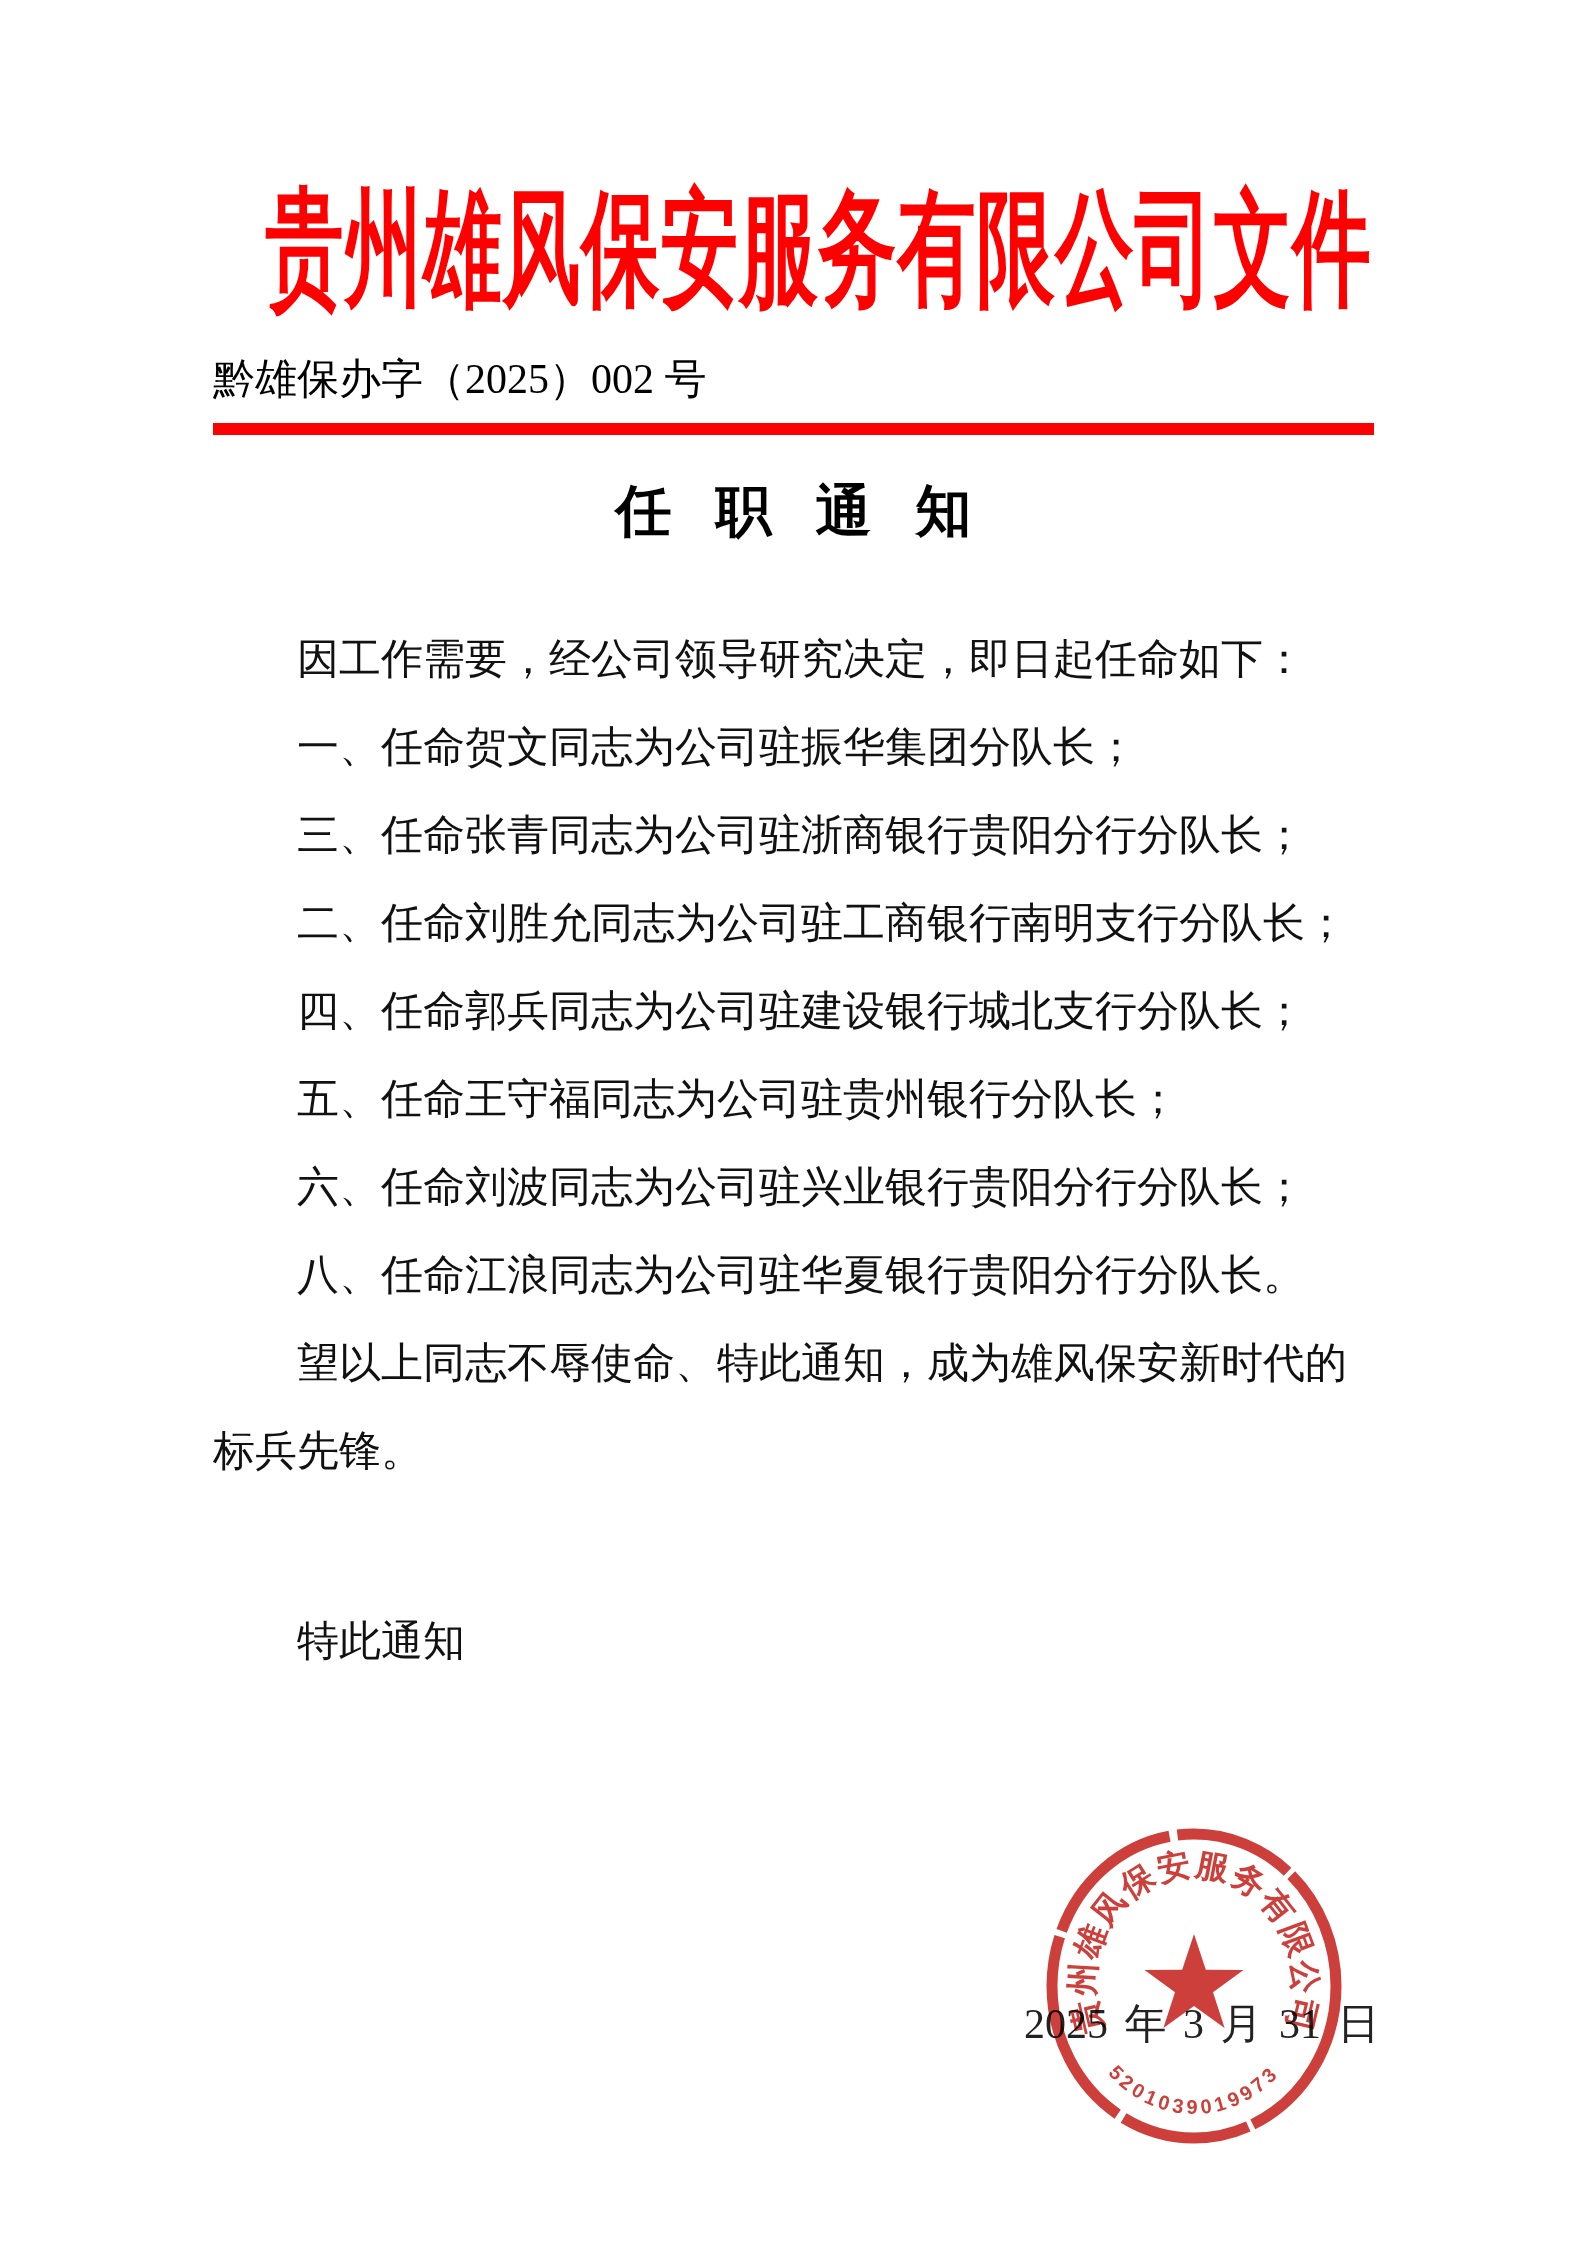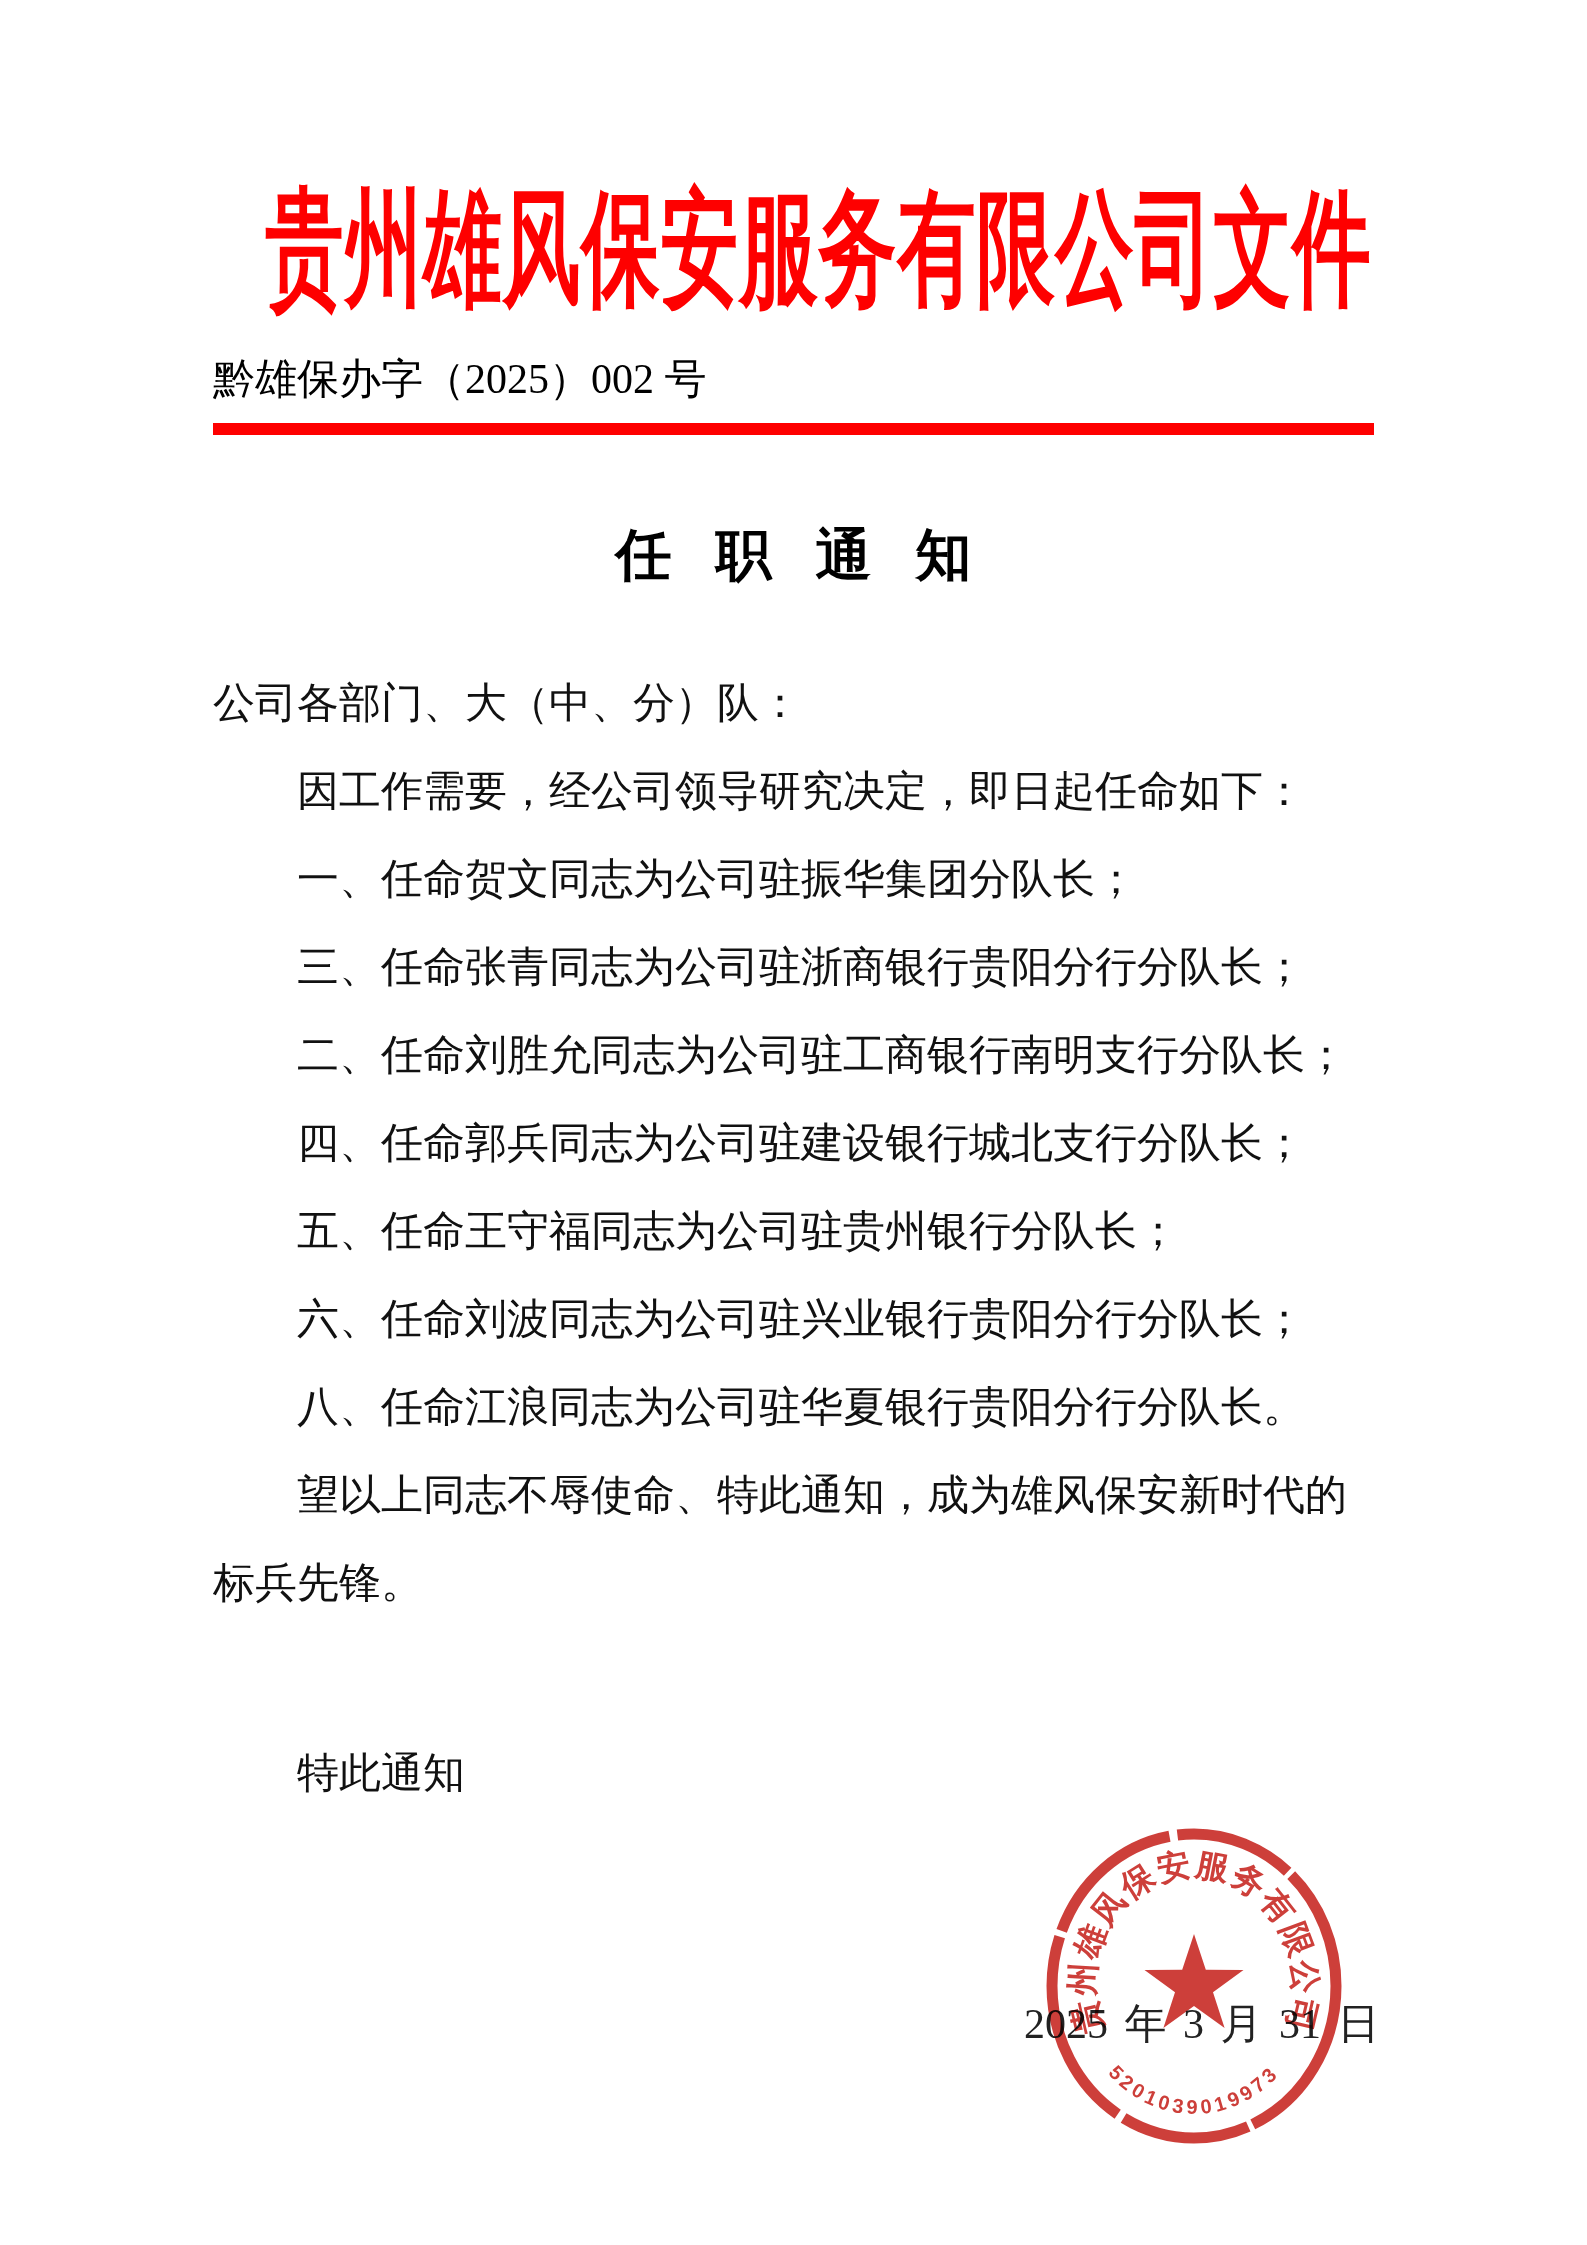--- a/index.html
+++ b/index.html
@@ -36,21 +36,21 @@
     font-size: 42px;
     line-height: 48px;
     color: #000000;
   }
   .red-rule {
     margin-top: 20px;
     height: 12px;
     background: #fe0000;
   }
   .notice-title {
-    margin-top: 90px;
+    margin-top: 46px;
     text-align: center;
     font-size: 56px;
     line-height: 60px;
     font-weight: bold;
     color: #000000;
     word-spacing: 30px;
   }
   .body-text {
     margin-top: 74px;
     font-size: 42px;
@@ -90,21 +90,20 @@
 
     <div class="org-title">贵州雄风保安服务有限公司文件</div>
 
     <div class="doc-number">黔雄保办字（2025）002 号</div>
 
     <div class="red-rule"></div>
 
     <div class="notice-title">任 职 通 知</div>
 
     <div class="body-text">
-      <p>公司各部门、大（中、分）队：</p>
       <p class="indent">因工作需要，经公司领导研究决定，即日起任命如下：</p>
       <p class="indent">一、任命贺文同志为公司驻振华集团分队长；</p>
       <p class="indent">三、任命张青同志为公司驻浙商银行贵阳分行分队长；</p>
       <p class="indent">二、任命刘胜允同志为公司驻工商银行南明支行分队长；</p>
       <p class="indent">四、任命郭兵同志为公司驻建设银行城北支行分队长；</p>
       <p class="indent">五、任命王守福同志为公司驻贵州银行分队长；</p>
       <p class="indent">六、任命刘波同志为公司驻兴业银行贵阳分行分队长；</p>
       <p class="indent">八、任命江浪同志为公司驻华夏银行贵阳分行分队长。</p>
       <p class="indent">望以上同志不辱使命、特此通知，成为雄风保安新时代的标兵先锋。</p>
       <p class="indent closing">特此通知</p>

